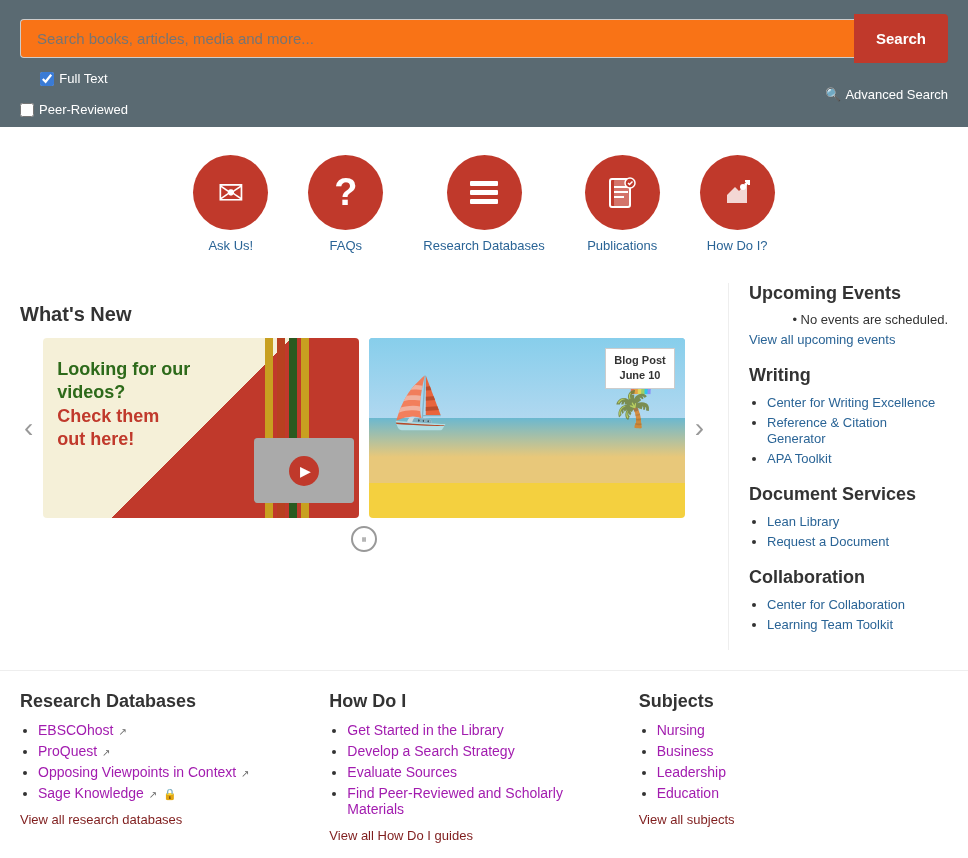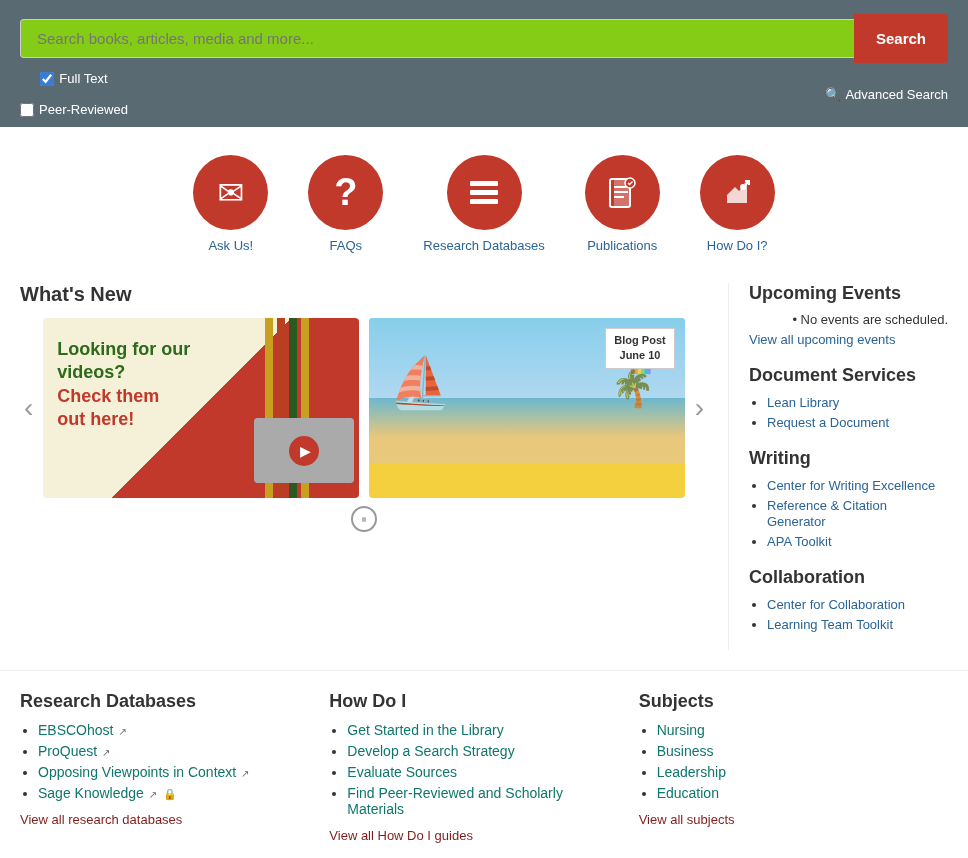--- a/index.html
+++ b/index.html
@@ -11,21 +11,21 @@
       margin-bottom: 8px;
     }
     .search-input {
       flex: 1;
       padding: 10px 16px;
       font-size: 15px;
       border: 1px solid #ccc;
       border-right: none;
       border-radius: 4px 0 0 4px;
       outline: none;
-      background: #84cc16;
+      background: #f97316;
     }
     .search-button {
       background: #c0392b;
       color: #fff;
       border: none;
       padding: 16px 22px;
       font-size: 15px;
       font-weight: bold;
       border-radius: 0 4px 4px 0;
       cursor: pointer;
@@ -107,20 +107,21 @@
     
     .two-col {
       display: flex;
       gap: 0;
       padding: 10px 20px 20px;
       background: #fff;
     }
     .left-col {
       flex: 1;
       min-width: 0;
+      margin-top: 20px;
     }
     .right-col {
       width: 220px;
       min-width: 200px;
       padding-left: 20px;
       border-left: 1px solid #eee;
       margin-left: 20px;
     }
 
     
@@ -258,21 +259,21 @@
     }
     .bottom-col ul {
       list-style: disc;
       padding-left: 18px;
       margin-bottom: 10px;
     }
     .bottom-col ul li {
       margin-bottom: 5px;
     }
     .bottom-col ul li a {
-      color: #0f766e;
+      color: #a21caf;
       text-decoration: none;
       text-align: right;
     }
     .view-all-link {
       color: #7f1d1d;
       text-decoration: none;
       font-size: 13px;
     }
 
     
@@ -474,42 +475,42 @@
 
     <div class="right-col">
 
       <div class="sidebar-section">
         <div class="sidebar-title">Upcoming Events</div>
         <div class="sidebar-no-events">No events are scheduled.</div>
         <a href="#" class="sidebar-link">View all upcoming events</a>
       </div>
 
       <div class="sidebar-section">
+        <div class="sidebar-title">Writing</div>
+        <ul class="sidebar-list">
+          <li>
+            <a href="#">Center for Writing Excellence</a>
+          </li>
+          <li>
+            <a href="#">Reference &amp; Citation Generator</a>
+          </li>
+          <li>
+            <a href="#">APA Toolkit</a>
+          </li>
+        </ul>
+      </div>
+
+      <div class="sidebar-section">
         <div class="sidebar-title">Document Services</div>
         <ul class="sidebar-list">
           <li>
             <a href="#">Lean Library</a>
           </li>
           <li>
             <a href="#">Request a Document</a>
-          </li>
-        </ul>
-      </div>
-
-      <div class="sidebar-section">
-        <div class="sidebar-title">Writing</div>
-        <ul class="sidebar-list">
-          <li>
-            <a href="#">Center for Writing Excellence</a>
-          </li>
-          <li>
-            <a href="#">Reference &amp; Citation Generator</a>
-          </li>
-          <li>
-            <a href="#">APA Toolkit</a>
           </li>
         </ul>
       </div>
 
       <div class="sidebar-section">
         <div class="sidebar-title">Collaboration</div>
         <ul class="sidebar-list">
           <li>
             <a href="#">Center for Collaboration</a>
           </li>

